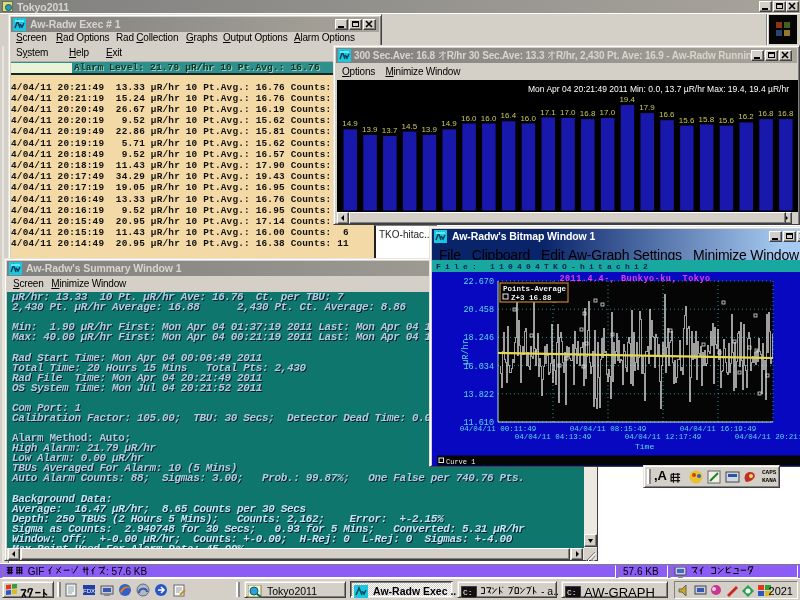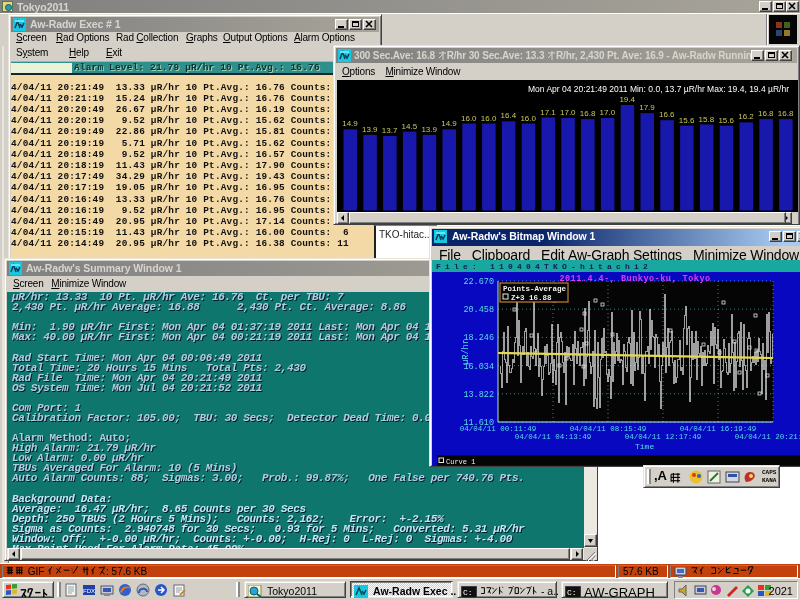--- a/index.html
+++ b/index.html
@@ -35,21 +35,21 @@
         <rect x="0" y="0" width="6" height="6" fill="#8a3418"></rect>
         <rect x="8" y="0" width="6" height="6" fill="#44601e"></rect>
         <rect x="0" y="8" width="6" height="6" fill="#2c4474"></rect>
         <rect x="8" y="8" width="6" height="6" fill="#96782a"></rect>
       </g>
     </svg></div>
 <div class="ab" style="left:0;top:46px;width:9px;height:517px;background:#d4d0c8;border-right:1px solid #808080">
     <div class="ab" style="left:2px;top:0;width:2px;height:100%;background:#e8e5de"></div>
   </div>
 <div class="ab" style="left:9px;top:46px;width:791px;height:517px;background:#fff"></div>
-<div class="ab" style="left:0;top:563px;width:800px;height:15px;background:#c2410c;border-top:1px solid #fff">
+<div class="ab" style="left:0;top:563px;width:800px;height:15px;background:#8b5cf6;border-top:1px solid #fff">
     <div class="ab sunk" style="left:2px;top:1px;width:614px;height:13px;font-size:10px;color:#000;padding-left:3px;white-space:nowrap"><svg width="19" height="12" style="vertical-align:middle">
         <line x1="0.8" y1="1.7" x2="7.0" y2="1.7" stroke="#000" stroke-width="1.0"></line>
         <line x1="0.8" y1="4.2" x2="7.0" y2="4.2" stroke="#000" stroke-width="1.0"></line>
         <line x1="0.8" y1="6.7" x2="7.0" y2="6.7" stroke="#000" stroke-width="1.0"></line>
         <line x1="2.3" y1="0.8" x2="2.3" y2="8.3" stroke="#000" stroke-width="1.0"></line>
         <line x1="5.4" y1="0.8" x2="5.4" y2="8.3" stroke="#000" stroke-width="1.0"></line>
         <line x1="3.9" y1="0.8" x2="3.9" y2="8.3" stroke="#000" stroke-width="1.0"></line>
         <line x1="10.3" y1="1.7" x2="16.5" y2="1.7" stroke="#000" stroke-width="1.0"></line>
         <line x1="10.3" y1="4.2" x2="16.5" y2="4.2" stroke="#000" stroke-width="1.0"></line>
         <line x1="10.3" y1="6.7" x2="16.5" y2="6.7" stroke="#000" stroke-width="1.0"></line>
@@ -295,21 +295,21 @@
           <path d="M4,2 L7,5 L4,8 Z" fill="#000"></path>
         </svg></span>
       <span class="wbtn" style="left:14px;top:0;width:549px;height:12px"></span>
     </div>
     <div class="ab" style="left:579px;top:289px;width:13px;height:12px;background:#d4d0c8"><svg width="13" height="12">
         <path d="M11,2 L2,11 M11,6 L7,11 M11,10 L10,11" stroke="#808080"></path>
         <path d="M12,3 L3,12 M12,7 L8,12" stroke="#fff"></path>
       </svg></div>
   </div>
 <div class="ab raised" style="left:429px;top:226px;width:375px;height:241px">
-    <div class="ab tblue" style="left:2px;top:2px;width:369px;height:17px">
+    <div class="ab tblue" style="left:2px;top:2px;width:369px;height:31px">
       <span class="ab" style="left:2px;top:1px;width:13px;height:13px;background:#18c8e0"><svg width="13" height="13">
           <rect width="13" height="13" fill="#18c8e0"></rect>
           <path d="M2,10 L4.5,3 L7,10 M7,6 L9,9 L11,5" stroke="#083858" stroke-width="1.4" fill="none"></path>
           <rect x="2" y="2" width="9" height="2" fill="#60e8f8"></rect>
         </svg></span>
       <span class="ab" style="left:20px;top:1px">Aw-Radw's Bitmap Window 1</span>
       <span class="wbtn" style="left:337px;top:2px">
         <div style="position:absolute;left:2px;bottom:1px;width:6px;height:2px;background:#000"></div>
       </span>
       <span class="wbtn" style="left:351px;top:2px">

